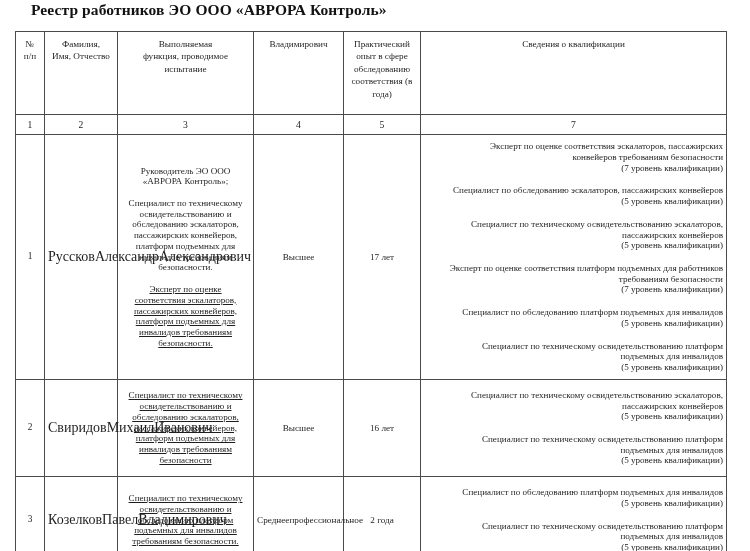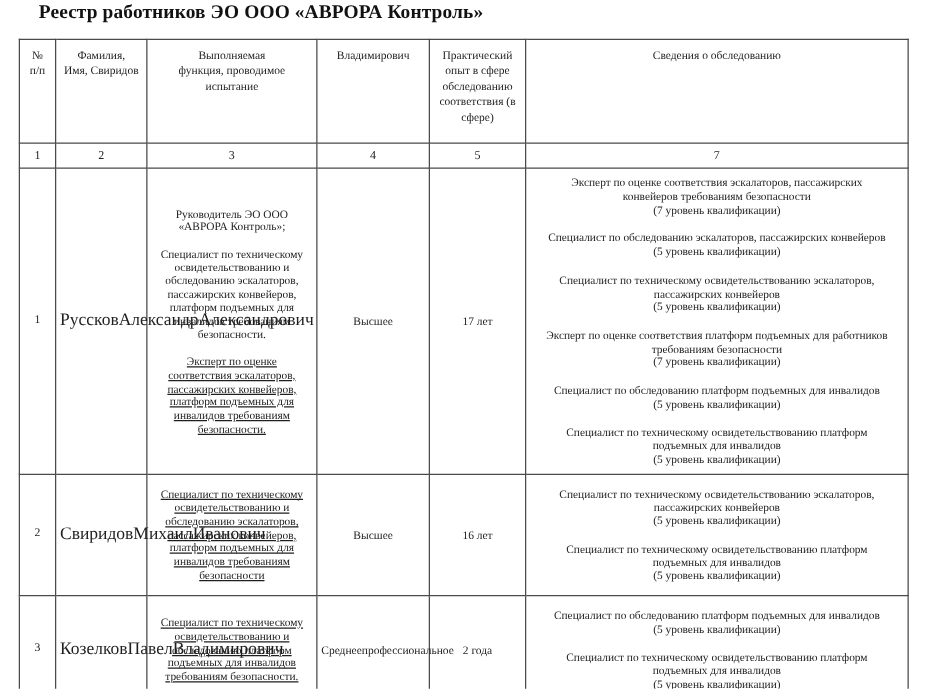--- a/index.html
+++ b/index.html
@@ -104,21 +104,21 @@
   }
   .para {
     margin: 0 0 11px 0;
   }
   .para:last-child { margin-bottom: 0; text-decoration: underline; }
   .para .ln { display: block; }
   td.func .para { margin-bottom: 11px; }
   td.func .para:last-child { margin-bottom: 0; }
   .qual-block { margin: 0 0 12px 0; }
   .qual-block:last-child { margin-bottom: 0; }
-  .qual-block .ln { display: block; }
+  .qual-block .ln { display: block; text-align: right; }
 
   tr.row1 td { height: 240px; }
   tr.row2 td { height: 92px; }
   tr.row3 td { height: 82px; }
 </style>
 </head>
 <body>
 
 <div class="page">
 
@@ -135,39 +135,39 @@
           <col class="c6">
       </colgroup>
       <thead>
         <tr>
           <th class="head-cell">
               <span class="hl">№</span>
               <span class="hl">п/п</span>
             </th>
           <th class="head-cell">
               <span class="hl">Фамилия,</span>
-              <span class="hl">Имя, Свиридов</span>
+              <span class="hl">Имя, Отчество</span>
             </th>
           <th class="head-cell">
               <span class="hl">Выполняемая</span>
               <span class="hl">функция, проводимое</span>
               <span class="hl">испытание</span>
             </th>
           <th class="head-cell">
               <span class="hl">Владимирович</span>
             </th>
           <th class="head-cell">
               <span class="hl">Практический</span>
               <span class="hl">опыт в сфере</span>
               <span class="hl">обследованию</span>
               <span class="hl">соответствия (в</span>
-              <span class="hl">сфере)</span>
-            </th>
-          <th class="head-cell">
-              <span class="hl">Сведения о обследованию</span>
+              <span class="hl">года)</span>
+            </th>
+          <th class="head-cell">
+              <span class="hl">Сведения о квалификации</span>
             </th>
         </tr>
         <tr class="numrow">
           <td>1</td>
           <td>2</td>
           <td>3</td>
           <td>4</td>
           <td>5</td>
           <td>7</td>
         </tr>

